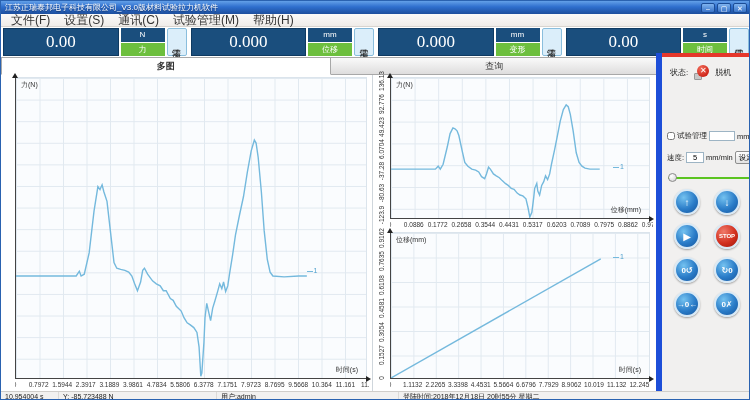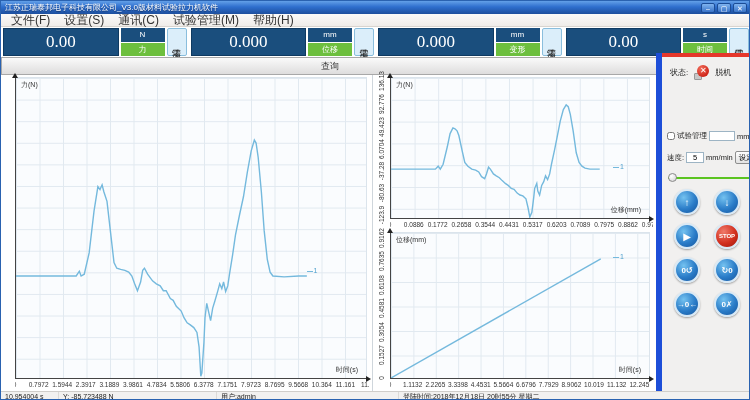--- a/index.html
+++ b/index.html
@@ -166,20 +166,21 @@
       <div class="disp-value">0.00</div>
       <div class="disp-units">
         <div class="disp-unit">s</div>
         <div class="disp-name">时间</div>
       </div>
       <div class="clear-btn">清零</div>
     </div>
   </div>
 
   <div id="tabs">
+      <div class="tab active">多图</div>
       <div class="tab">查询</div>
     </div>
 
   <div id="left-chart" class="chart-region">
     <div class="plot" id="plot0">
       <span class="ylab">力(N)</span>
       <span class="xlab">时间(s)</span>
       <span class="legend">1</span>
       <span class="arr-up"></span>
       <span class="arr-right"></span>

